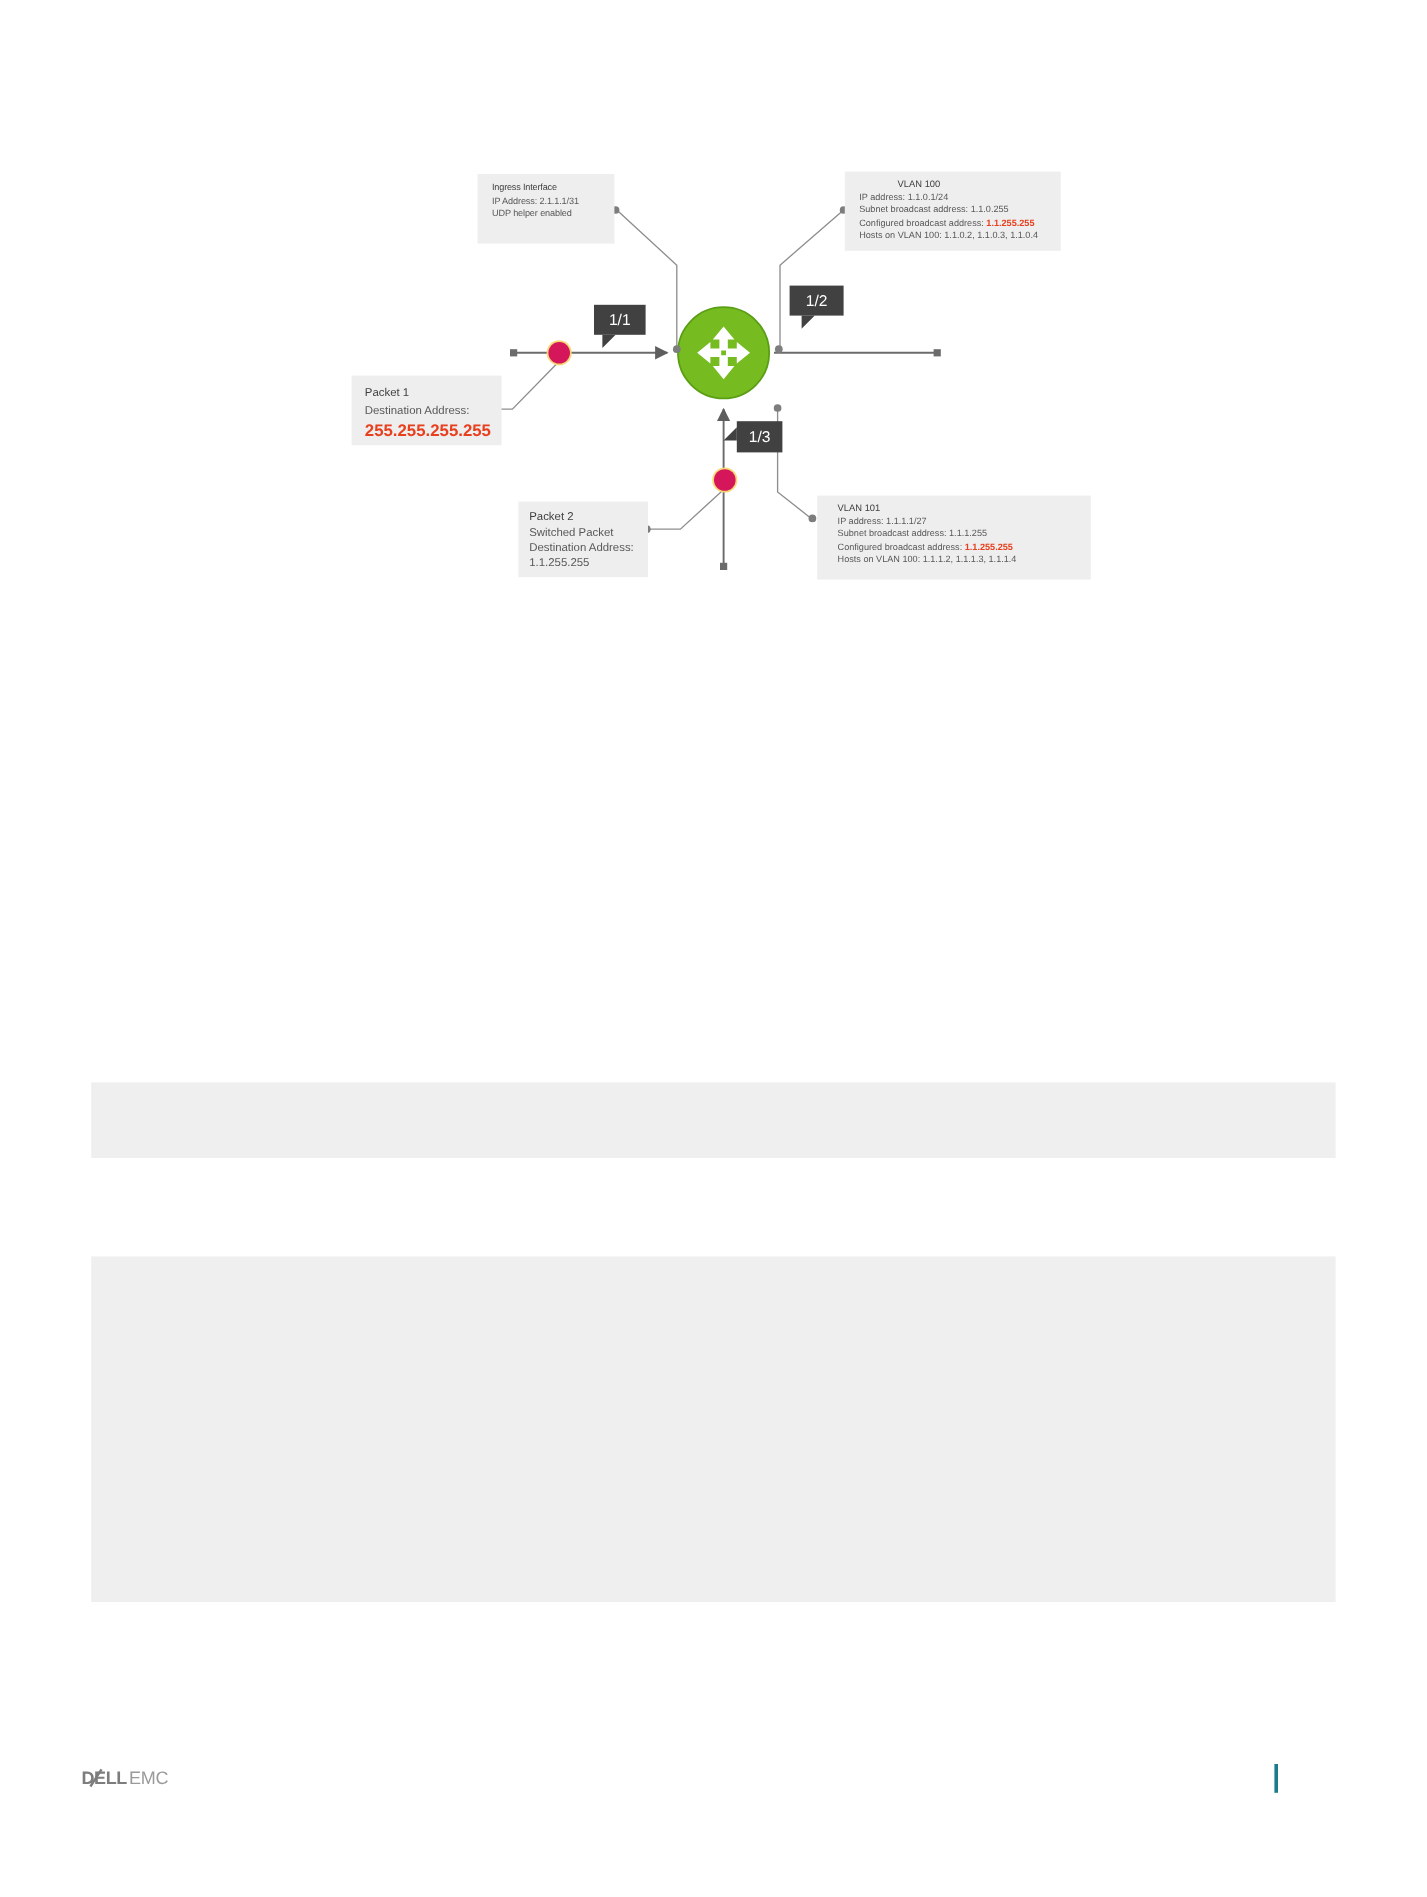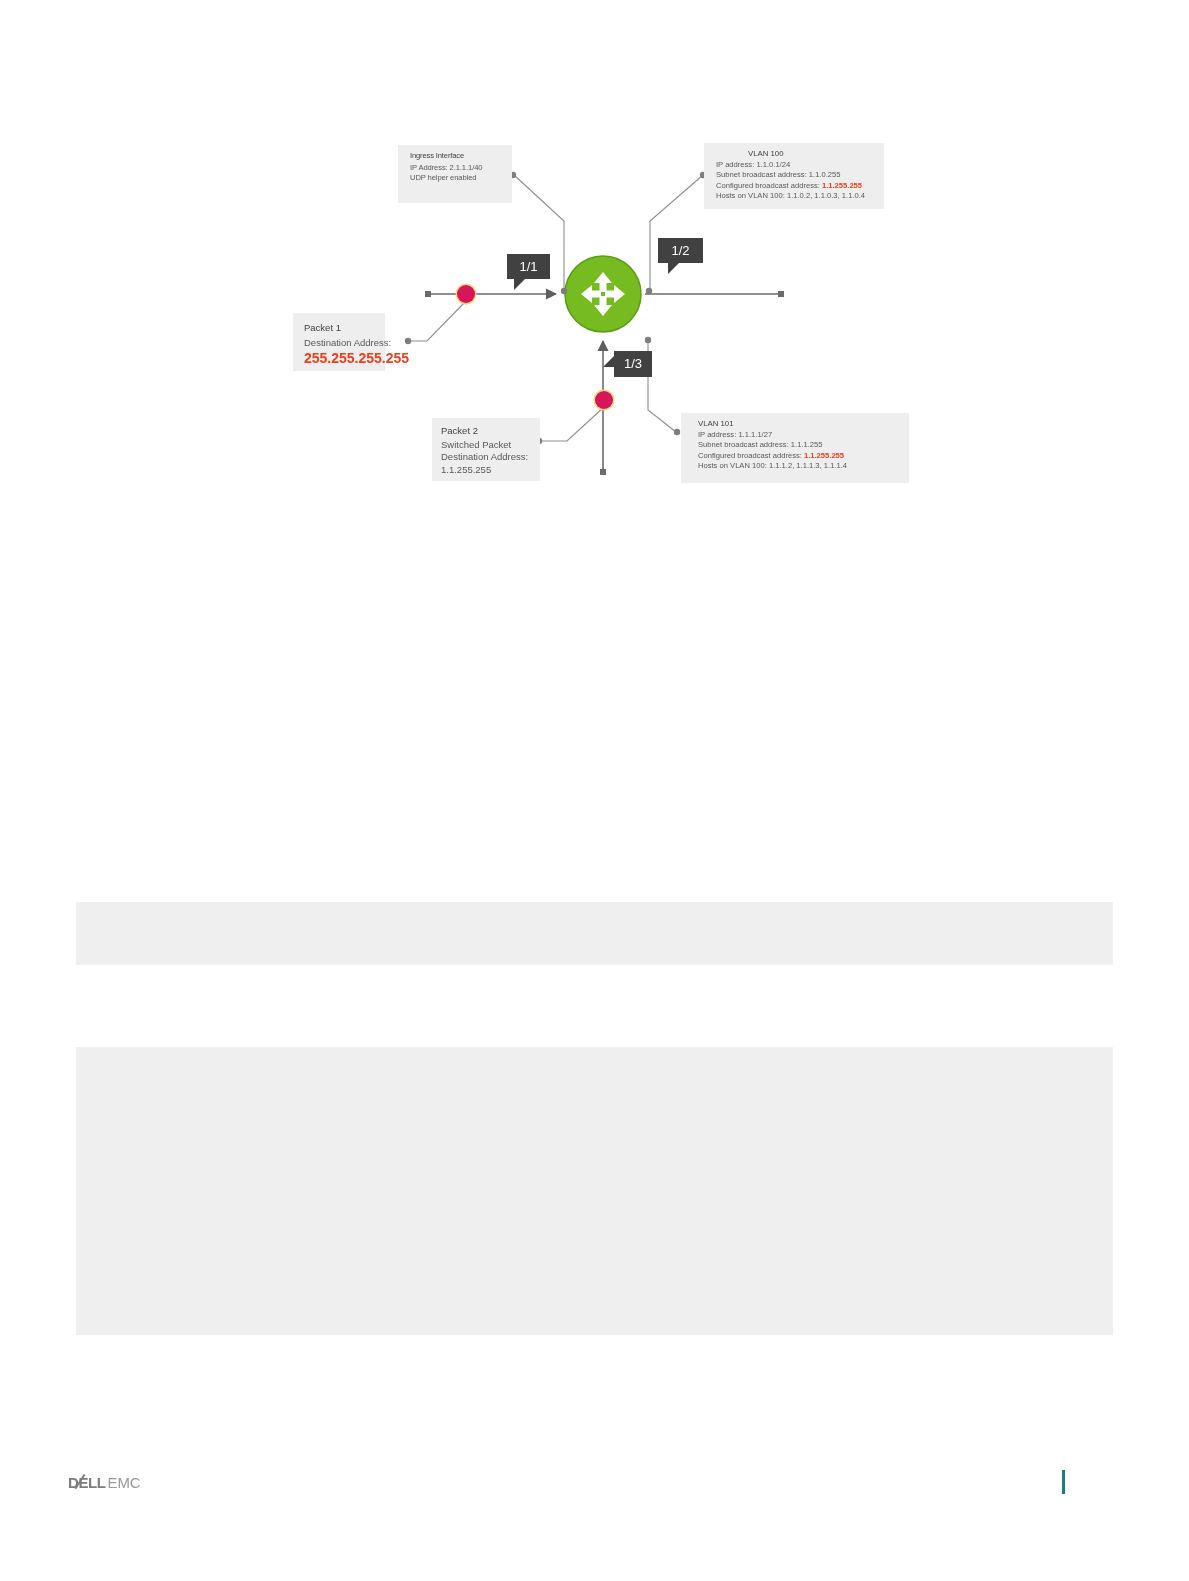--- a/index.html
+++ b/index.html
@@ -85,21 +85,21 @@
     height: 70px;
     font-size: 7.6px;
     padding-left: 17px;
   }
   #box-vlan101 .title { font-size: 7.8px; margin-bottom: 1px; }
 
   
   #box-packet1 {
     left: 293px;
     top: 313px;
-    width: 92px;
+    width: 125px;
     height: 58px;
     font-size: 9.5px;
     padding-left: 11px;
     padding-top: 9px;
   }
   #box-packet1 .title { font-size: 9.5px; margin-bottom: 2px; }
   #box-packet1 .hot { font-size: 14px; }
 
   
   #box-packet2 {
@@ -123,21 +123,21 @@
     box-sizing: border-box;
   }
   .portlabel .txt { display: block; }
   .portlabel .tail {
     position: absolute;
     width: 0;
     height: 0;
   }
 
   #port-1-1 {
-    left: 507px; top: 254px; width: 43px; height: 25px;
+    left: 495px; top: 254px; width: 43px; height: 25px;
     line-height: 25px;
   }
   #port-1-1 .tail {
     left: 7px; bottom: -11px;
     border-left: 11px solid #414141;
     border-bottom: 11px solid transparent;
   }
 
   #port-1-2 {
     left: 658px; top: 238px; width: 45px; height: 25px;
@@ -282,21 +282,21 @@
       <circle cx="466" cy="294" r="9" fill="#d6165a"></circle>
     </g>
     <g>
       <circle cx="604" cy="400" r="10.5" fill="#f7d774" opacity="0.95"></circle>
       <circle cx="604" cy="400" r="9" fill="#d6165a"></circle>
     </g>
   </svg>
 
   <div class="infobox" id="box-ingress">
     <span class="title">Ingress Interface</span>
-    <span class="line">IP Address:  2.1.1.1/40</span>
+    <span class="line">IP Address:  2.1.1.1/31</span>
     <span class="line">UDP helper enabled</span>
   </div>
 
   <div class="infobox" id="box-vlan100">
     <span class="title">VLAN 100</span>
     <span class="line">IP address: 1.1.0.1/24</span>
     <span class="line">Subnet broadcast address: 1.1.0.255</span>
     <span class="line"><span>Configured broadcast address: </span><span class="hot">1.1.255.255</span></span>
     <span class="line">Hosts on VLAN 100: 1.1.0.2, 1.1.0.3, 1.1.0.4</span>
   </div>

